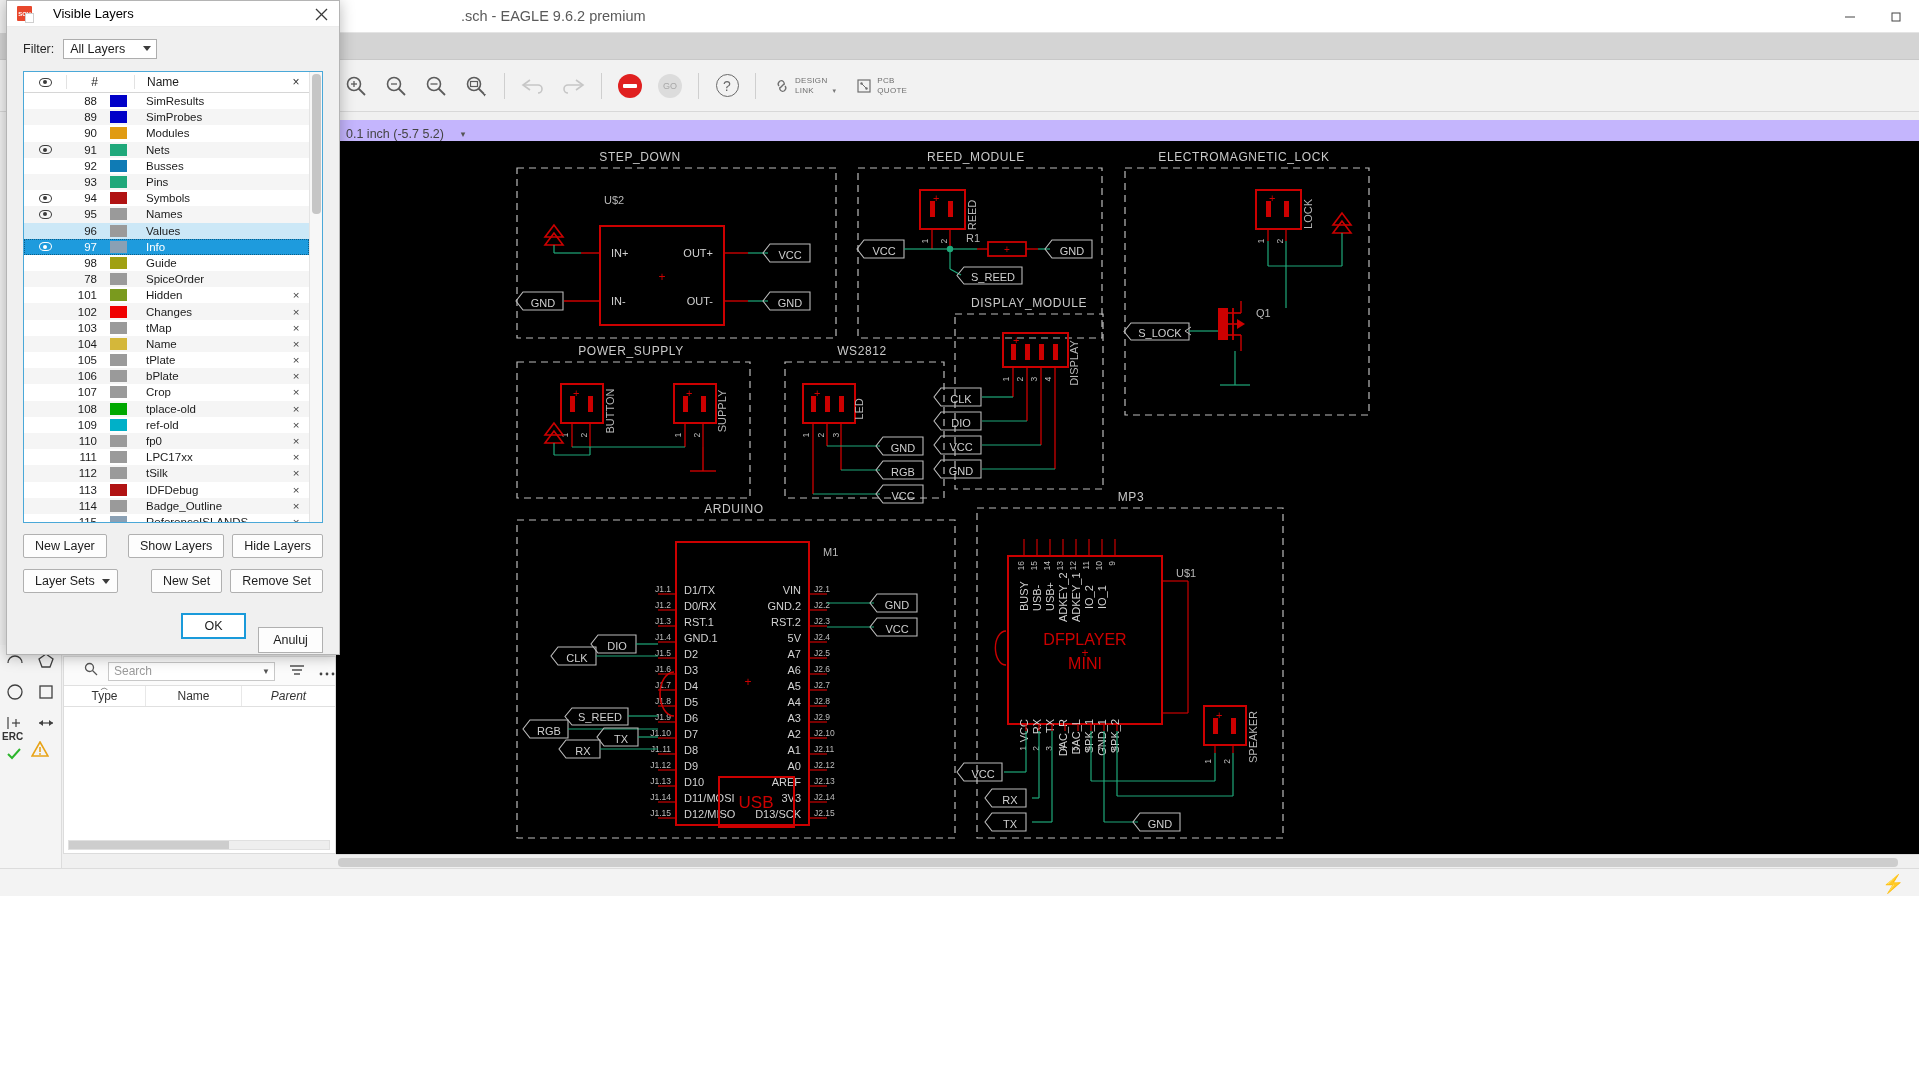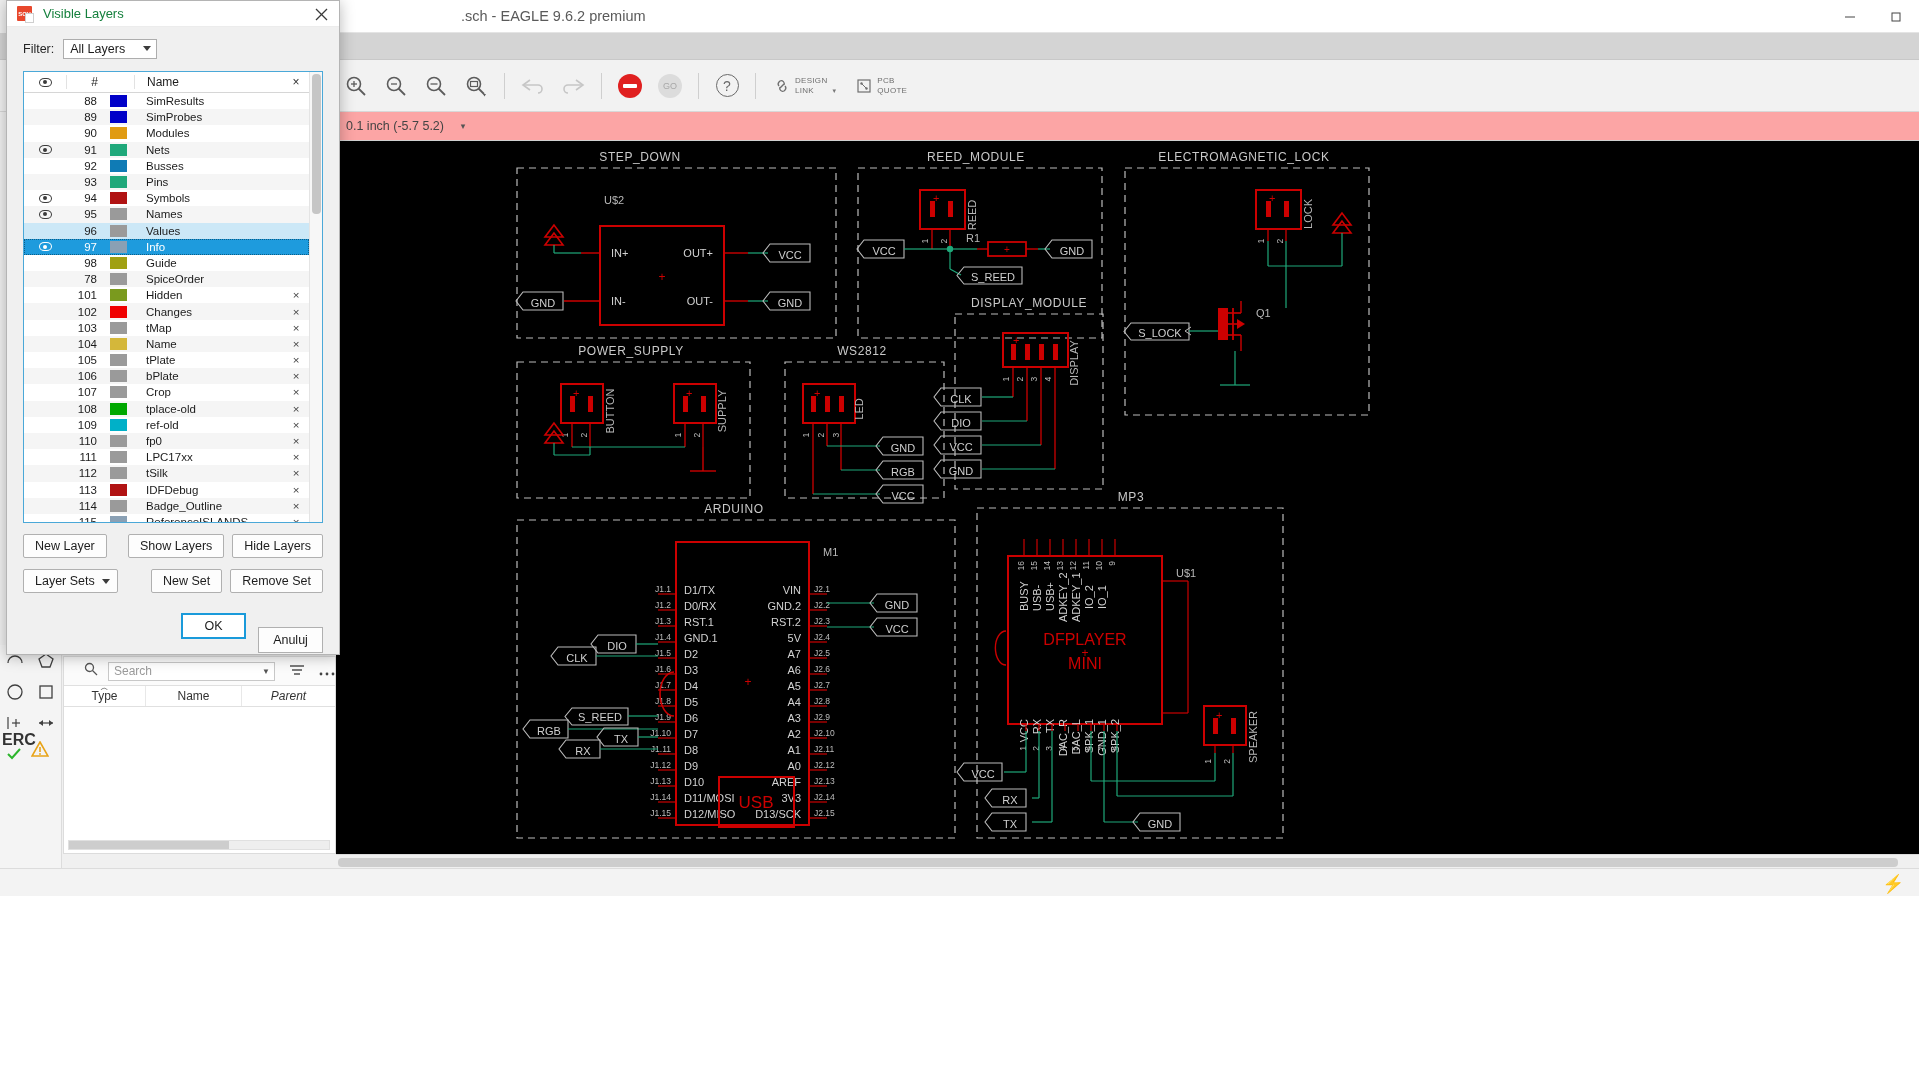--- a/index.html
+++ b/index.html
@@ -64,22 +64,22 @@
     color: #6a6a6a; font-size: 14px; display:flex; align-items:center; justify-content:center;
   }
   .tb-text-btn {
     display: flex; align-items: center; gap: 5px; margin: 0 10px;
     font-size: 8px; color: #6f6f6f; line-height: 1.15; letter-spacing: .3px;
   }
   .tb-text-btn .lbl { text-align: left; }
   .tb-dl-icon { width: 16px; height: 16px; color: #6f6f6f; }
 
   .coordbar {
-    position: absolute; left: 336px; top: 112px; width: 1583px; height: 29px;
-    background: #fca5a5; border-bottom: 1px solid #d0d0d0; display: flex; align-items: center;
+    position: absolute; left: 336px; top: 120px; width: 1583px; height: 29px;
+    background: #c4b5fd; border-bottom: 1px solid #d0d0d0; display: flex; align-items: center;
   }
   .coord-val {
     width: 118px; font-size: 12.5px; color: #444; padding-left: 10px; white-space: nowrap;
   }
   .cmdline {
     flex: 1; height: 21px; margin: 0 4px; background: #efefef; border: 1px solid #dcdcdc;
     display: flex; align-items: center; padding-left: 8px; font-size: 12.5px; color: #8a8a8a;
   }
   .cmd-drop { width: 18px; text-align: center; font-size: 9px; color: #555; }
 
@@ -114,21 +114,21 @@
   .left-tools {
     position: absolute; left: 0; top: 645px; width: 62px; height: 223px;
     background: #f4f4f4; border-right: 1px solid #dcdcdc;
   }
   .lt-row { display: flex; }
   .lt-cell {
     width: 31px; height: 31px; display: flex; align-items: center; justify-content: center;
     color: #404040;
   }
   .lt-erc {
-    position: absolute; left: 2px; top: 86px; font-size: 16px; color: #333;
+    position: absolute; left: 2px; top: 86px; font-size: 10px; color: #333;
     font-weight: 600;
   }
 
   
   .obj-panel {
     position: absolute; left: 63px; top: 656px; width: 273px; height: 198px;
     background: #ffffff; border: 1px solid #dcdcdc;
   }
   .obj-toolbar { height: 28px; display: flex; align-items: center; background: #fbfbfb; }
   .obj-search {
@@ -166,21 +166,21 @@
   }
   .dlg-icon {
     width: 15px; height: 15px; background: #e8472c; color: #fff; font-size: 6px;
     display: flex; align-items: center; justify-content: center; font-weight: bold;
     border-radius: 1px; position: relative;
   }
   .dlg-icon::after {
     content: ""; position: absolute; right: -2px; bottom: -2px; width: 7px; height: 8px;
     background: #fff; border: 1px solid #cfcfcf;
   }
-  .dlg-title-text { font-size: 13px; color: #15803d; margin-left: 11px; }
+  .dlg-title-text { font-size: 13px; color: #000000; margin-left: 21px; }
   .dlg-close {
     position: absolute; right: 0; top: 0; width: 36px; height: 26px; display: flex;
     align-items: center; justify-content: center; color: #3a3a3a; font-size: 15px;
   }
 
   .dlg-body { padding: 12px 16px 0 16px; }
   .filter-row { display: flex; align-items: center; margin-bottom: 12px; }
   .filter-label { font-size: 12.5px; color: #252525; margin-right: 9px; }
   .filter-select {
     width: 94px; height: 20px; border: 1px solid #adadad; background: #fff;

